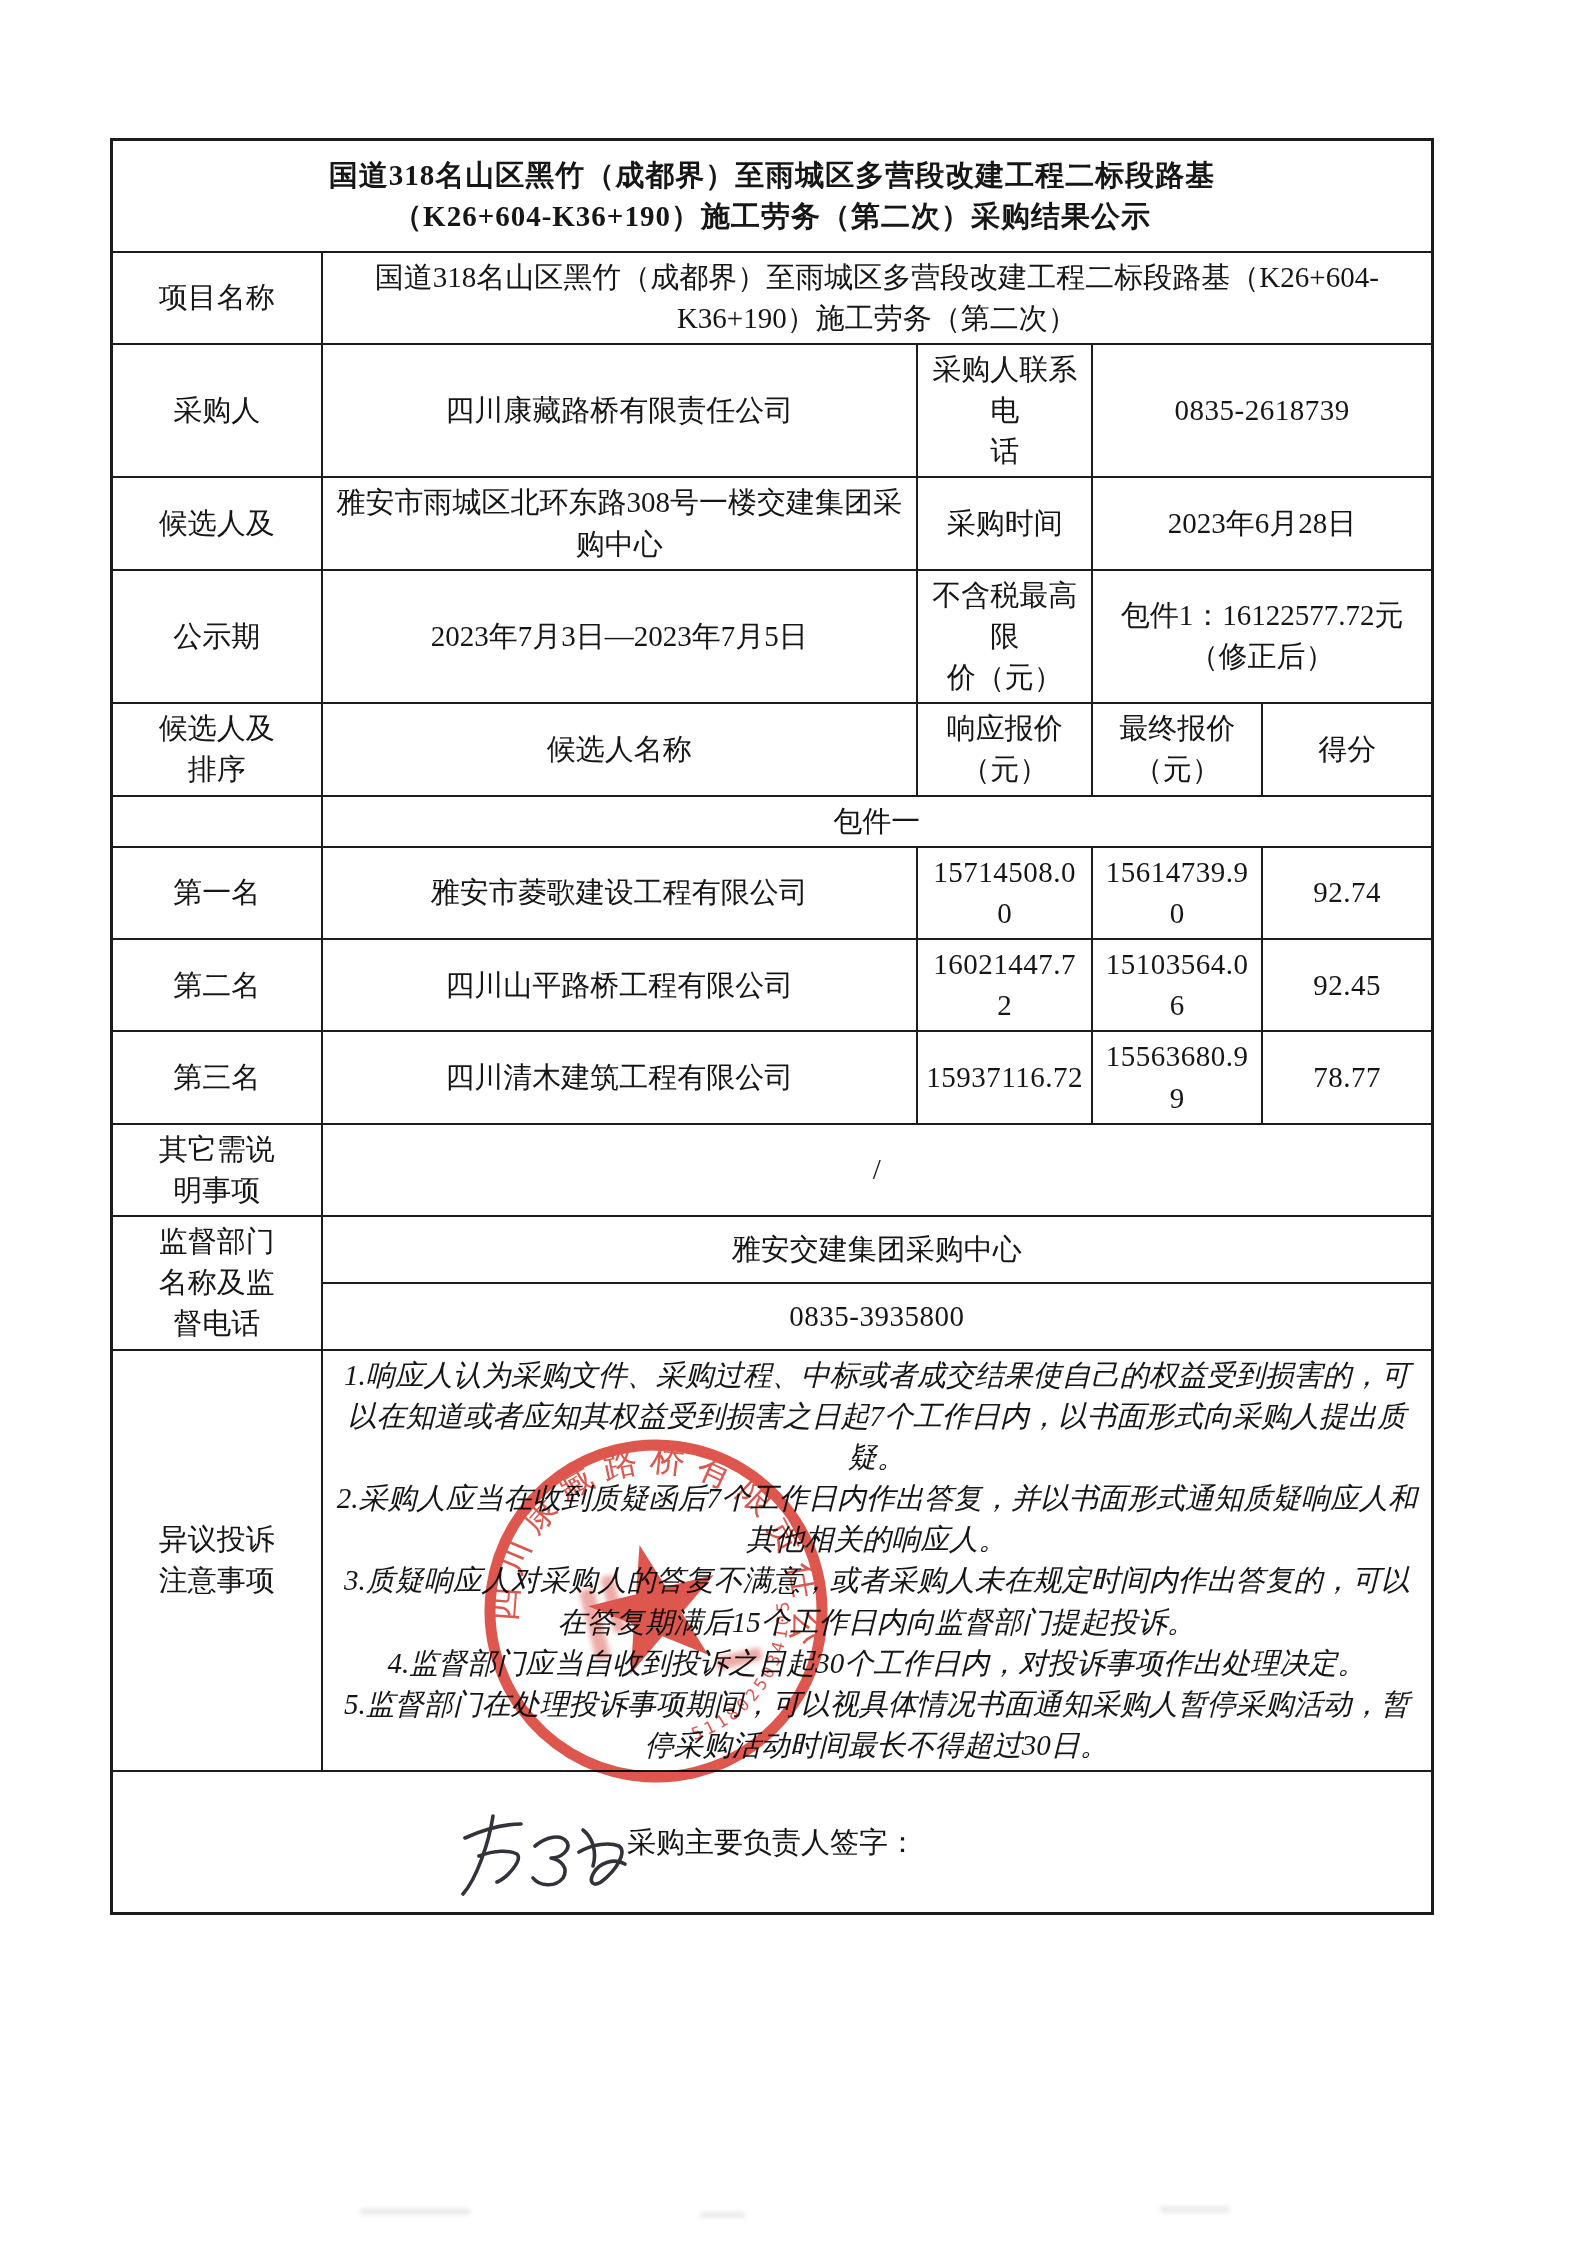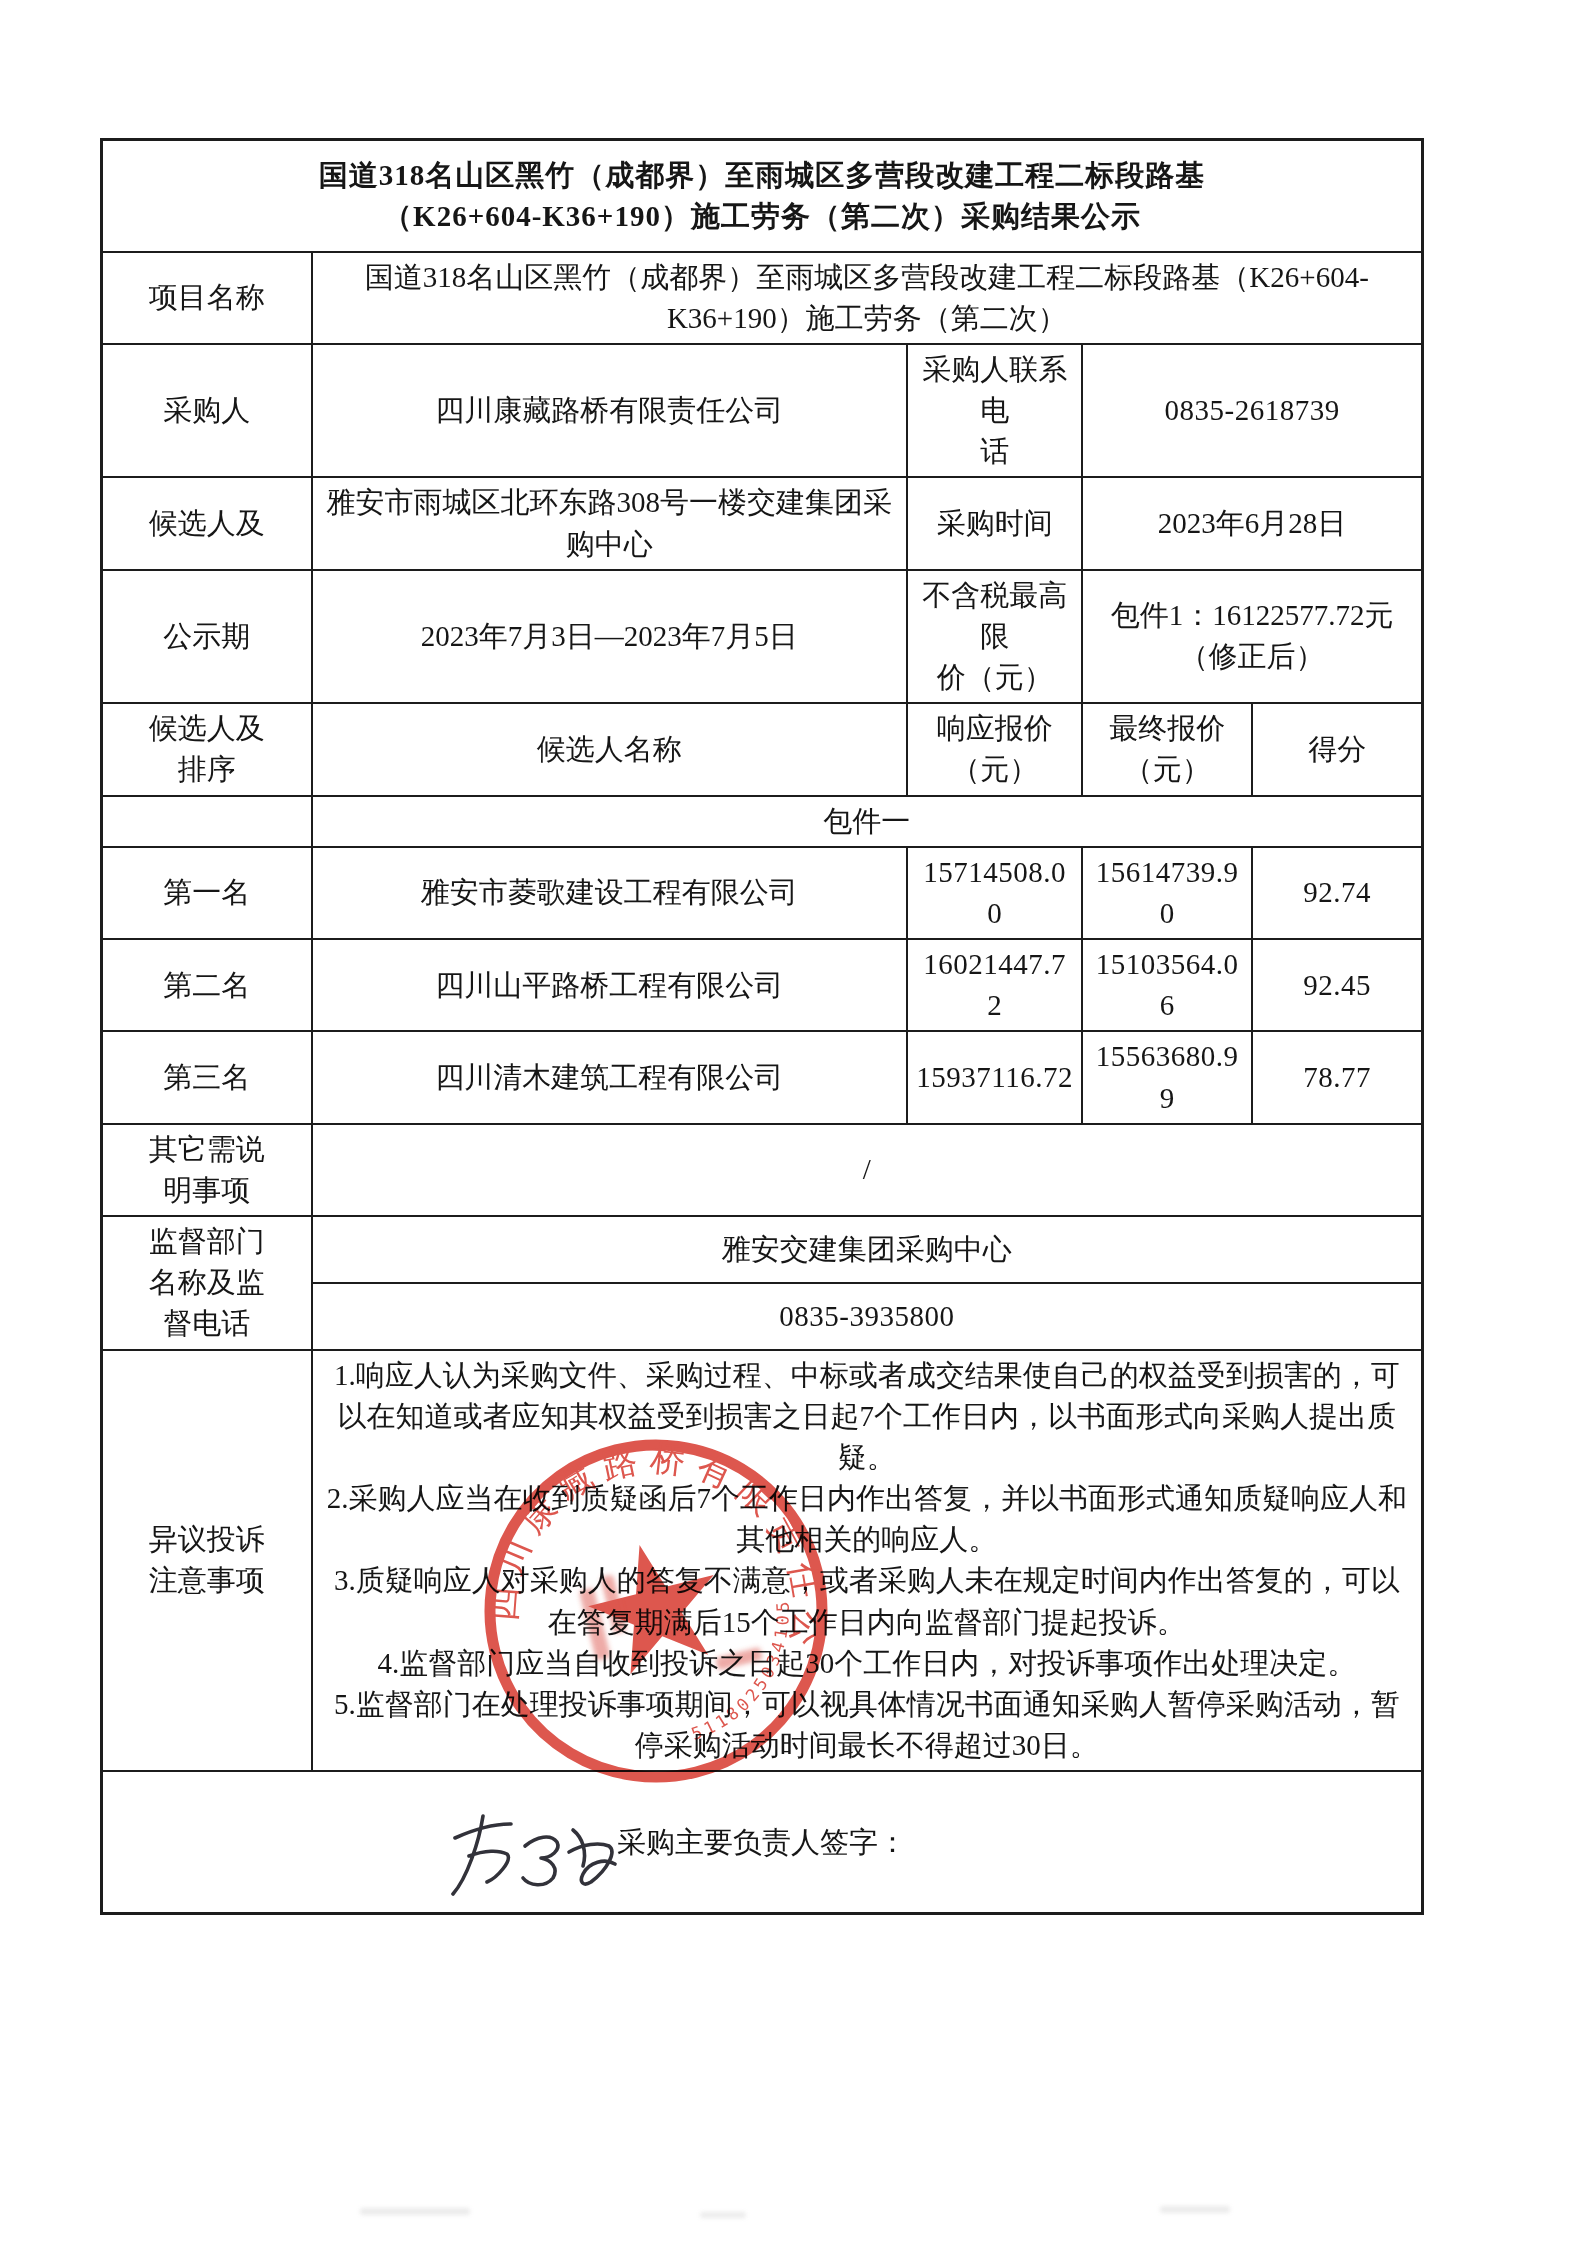--- a/index.html
+++ b/index.html
@@ -6,21 +6,21 @@
   .page{
     position:relative;
     width:1587px;height:2244px;
     margin:0 auto;
     background:#ffffff;
     font-family:"Liberation Serif","DejaVu Serif",serif;
     color:#161616;
     overflow:hidden;
   }
   table.doc-table{
-    position:absolute;left:100px;top:138px;
+    position:absolute;left:110px;top:138px;
     width:1324px;
     border-collapse:collapse;
     table-layout:fixed;
     border:3px solid #1c1c1c;
   }
   .doc-table td{
     border:2px solid #1c1c1c;
     text-align:center;
     vertical-align:middle;
     font-size:29px;
@@ -37,20 +37,21 @@
   }
   .pre{white-space:pre-line;margin-left:30px;}
   .left{text-align:left;}
   .num{font-size:30px;letter-spacing:0.5px;}
   .obj-cell{
     text-align:left;
     font-size:29px;
     line-height:1.38;
     padding:14px 14px 10px 16px;
     vertical-align:top;
+    font-style:italic;
   }
   .obj-cell .obj-line{margin:0;}
   .sign-cell{
     text-align:left;
     font-size:31px;
     padding:10px 10px 10px 20px;
     position:relative;
     vertical-align:middle;
   }
   .sup-val{padding-right:490px;}

